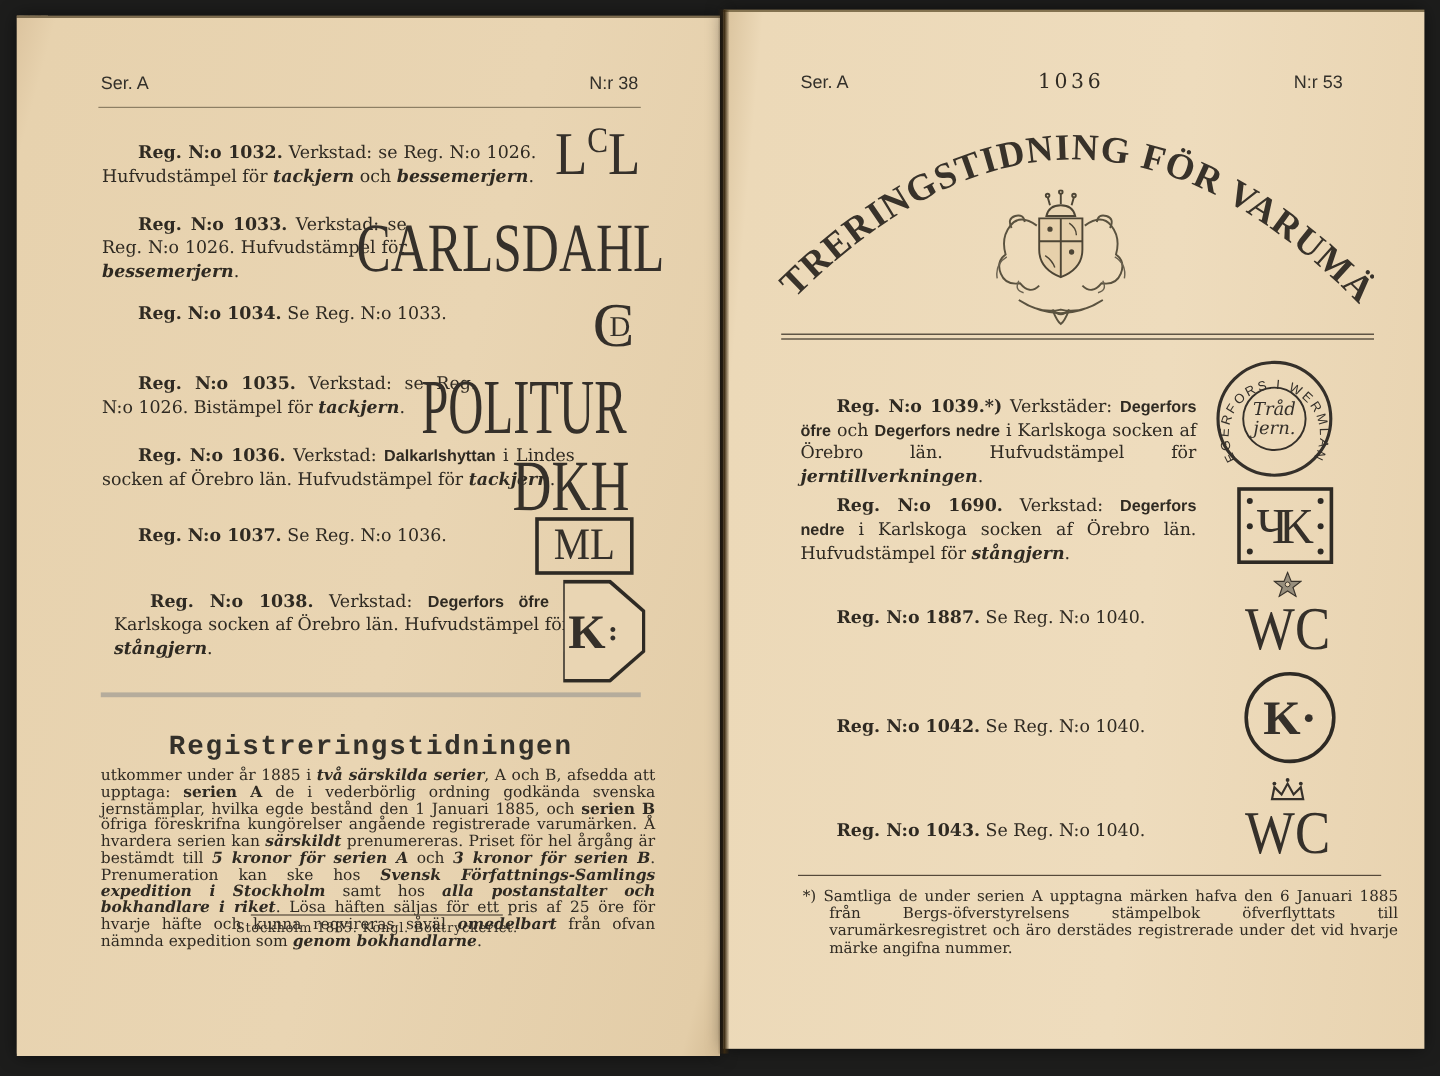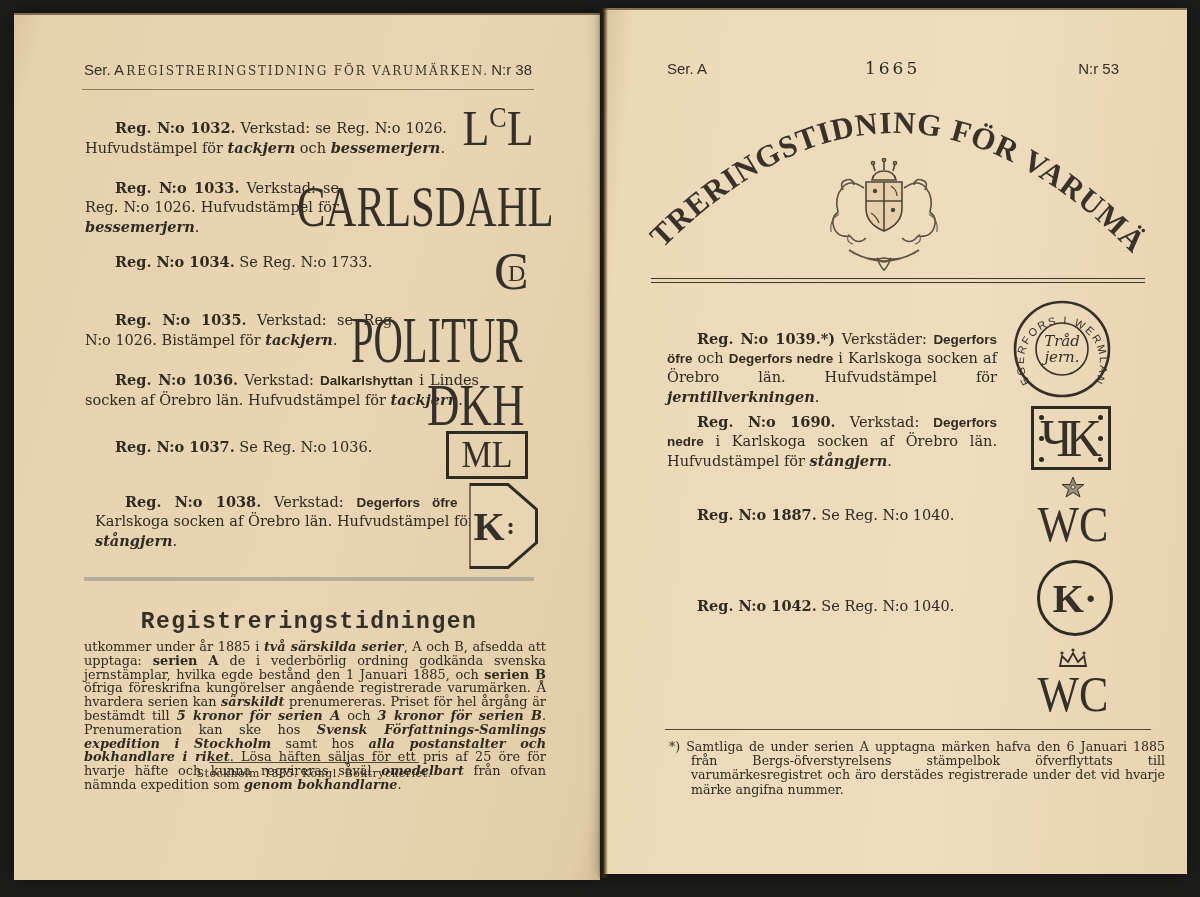--- a/index.html
+++ b/index.html
@@ -45,28 +45,27 @@
 </head>
 <body>
 
 <div class="book">
   <div class="edge-stack"></div>
 
   <div class="page page-left">
 
     <div class="hdr" style="top:46px;padding:0 68px 0 70px;justify-content:space-between;">
       <span class="sans">Ser. A</span>
-      <span class="lp-title">REGISTRERINGSTIDNING FÖR VARUMÄRKEN.</span>
       <span class="sans">N:r 38</span>
     </div>
     <div class="rule" style="left:68px;top:74px;width:452px;background:#8d7f64;"></div>
 
     <div class="entry" style="left:71px;top:103px;width:362px;"><span class="seg-b">Reg. N:o 1032.</span><span class="seg-n">  Verkstad: se Reg. N:o 1026. Hufvudstämpel för </span><span class="seg-i">tackjern</span><span class="seg-n"> och </span><span class="seg-i">bessemerjern</span><span class="seg-n">.</span></div>
     <div class="entry" style="left:71px;top:163px;width:254px;"><span class="seg-b">Reg. N:o 1033.</span><span class="seg-n">  Verkstad: se Reg. N:o 1026.  Hufvudstämpel för </span><span class="seg-i">bessemerjern</span><span class="seg-n">.</span></div>
-    <div class="entry" style="left:71px;top:237px;width:340px;"><span class="seg-b">Reg. N:o 1034.</span><span class="seg-n">  Se Reg. N:o 1733.</span></div>
+    <div class="entry" style="left:71px;top:237px;width:340px;"><span class="seg-b">Reg. N:o 1034.</span><span class="seg-n">  Se Reg. N:o 1033.</span></div>
     <div class="entry" style="left:71px;top:295px;width:312px;"><span class="seg-b">Reg. N:o 1035.</span><span class="seg-n">  Verkstad: se Reg. N:o 1026.  Bistämpel för </span><span class="seg-i">tackjern</span><span class="seg-n">.</span></div>
     <div class="entry" style="left:71px;top:355px;width:394px;"><span class="seg-b">Reg. N:o 1036.</span><span class="seg-n">  Verkstad: </span><span class="seg-bs">Dalkarlshyttan</span><span class="seg-n"> i Lindes socken af Örebro län.  Hufvudstämpel för </span><span class="seg-i">tackjern</span><span class="seg-n">.</span></div>
     <div class="entry" style="left:71px;top:422px;width:340px;"><span class="seg-b">Reg. N:o 1037.</span><span class="seg-n">  Se Reg. N:o 1036.</span></div>
     <div class="entry" style="left:81px;top:477px;width:380px;"><span class="seg-b">Reg. N:o 1038.</span><span class="seg-n">  Verkstad: </span><span class="seg-bs">Degerfors öfre</span><span class="seg-n"> i Karlskoga socken af Örebro län.  Hufvudstämpel för </span><span class="seg-i">stångjern</span><span class="seg-n">.</span></div>
 
     <div class="mark dserif" style="left:428px;top:84px;width:112px;text-align:center;font-size:44px;transform:scaleY(1.15);transform-origin:0 0;">
       <span>L</span><span style="font-size:26px;vertical-align:16px;">C</span><span>L</span>
     </div>
     <div class="mark dserif" style="left:283px;top:158px;font-size:46px;letter-spacing:0;transform:scale(.93,1.25);transform-origin:0 0;">CARLSDAHL</div>
     <div class="mark dserif" style="left:472px;top:228px;width:60px;height:62px;">
@@ -90,21 +89,21 @@
     <div class="notice-head" style="position:absolute;left:70px;top:594px;width:450px;text-align:center;font-family:Liberation Mono, monospace;">Registreringstidningen</div>
     <div class="notice-par" style="position:absolute;left:70px;top:625px;width:462px;"><span class="seg-n">utkommer under år 1885 i </span><span class="seg-i">två särskilda serier</span><span class="seg-n">, A och B, afsedda att upptaga: </span><span class="seg-b">serien A</span><span class="seg-n"> de i vederbörlig ordning godkända svenska jernstämplar, hvilka egde bestånd den 1 Januari 1885, och </span><span class="seg-b">serien B</span><span class="seg-n"> öfriga föreskrifna kungörelser angående registrerade varumärken.  Å hvardera serien kan </span><span class="seg-i">särskildt</span><span class="seg-n"> prenumereras.  Priset för hel årgång är bestämdt till </span><span class="seg-i">5 kronor för serien A</span><span class="seg-n"> och </span><span class="seg-i">3 kronor för serien B</span><span class="seg-n">.  Prenumeration kan ske hos </span><span class="seg-i">Svensk Författnings-Samlings expedition i Stockholm</span><span class="seg-n"> samt hos </span><span class="seg-i">alla postanstalter och bokhandlare i riket</span><span class="seg-n">.  Lösa häften säljas för ett pris af 25 öre för hvarje häfte och kunna reqvireras såväl </span><span class="seg-i">omedelbart</span><span class="seg-n"> från ofvan nämnda expedition som </span><span class="seg-i">genom bokhandlarne</span><span class="seg-n">.</span></div>
     <div class="rule" style="left:195px;top:747px;width:210px;background:#55493a;"></div>
     <div class="imprint" style="position:absolute;left:70px;top:752px;width:460px;text-align:center;">Stockholm 1885.  Kongl. Boktryckeriet.</div>
   </div>
 
   <div class="page page-right">
 
     <div class="hdr" style="top:48px;padding:0 68px 0 64px;justify-content:space-between;">
       <span class="sans">Ser. A</span>
-      <span style="font-size:17px;letter-spacing:3px;">1665</span>
+      <span style="font-size:17px;letter-spacing:3px;">1036</span>
       <span class="sans">N:r 53</span>
     </div>
 
     <svg style="position:absolute;left:42px;top:70px;" width="500" height="180" viewBox="0 0 500 180">
       <defs>
           <path id="arcPath" d="M 18,168 Q 250,-62 482,168" fill="none"></path>
         </defs>
       <text font-family="Liberation Serif,serif" font-weight="bold" font-size="31" fill="#38322a" letter-spacing="1">
         <textPath href="#arcPath" startOffset="50%" text-anchor="middle">REGISTRERINGSTIDNING FÖR VARUMÄRKEN</textPath>
       </text>
@@ -135,35 +134,36 @@
       </g>
     </svg>
 
     <div style="position:absolute;left:48px;top:268px;width:494px;border-top:1.5px solid #3c352a;"></div>
     <div style="position:absolute;left:48px;top:272px;width:494px;border-top:1px solid #3c352a;"></div>
 
     <div class="entry" style="left:64px;top:319px;width:330px;"><span class="seg-b">Reg. N:o 1039.*)</span><span class="seg-n">  Verkstäder: </span><span class="seg-bs">Degerfors öfre</span><span class="seg-n"> och </span><span class="seg-bs">Degerfors nedre</span><span class="seg-n"> i Karlskoga socken af Örebro län.  Hufvudstämpel för </span><span class="seg-i">jerntillverkningen</span><span class="seg-n">.</span></div>
     <div class="entry" style="left:64px;top:402px;width:330px;"><span class="seg-b">Reg. N:o 1690.</span><span class="seg-n">  Verkstad: </span><span class="seg-bs">Degerfors nedre</span><span class="seg-n"> i Karlskoga socken af Örebro län.  Hufvudstämpel för </span><span class="seg-i">stångjern</span><span class="seg-n">.</span></div>
     <div class="entry" style="left:64px;top:495px;width:330px;"><span class="seg-b">Reg. N:o 1887.</span><span class="seg-n">  Se Reg. N:o 1040.</span></div>
     <div class="entry" style="left:64px;top:586px;width:330px;"><span class="seg-b">Reg. N:o 1042.</span><span class="seg-n">  Se Reg. N:o 1040.</span></div>
+    <div class="entry" style="left:64px;top:673px;width:330px;"><span class="seg-b">Reg. N:o 1043.</span><span class="seg-n">  Se Reg. N:o 1040.</span></div>
 
     <svg style="position:absolute;left:408px;top:288px;" width="102" height="102" viewBox="0 0 102 102">
       <circle cx="51" cy="51" r="47" fill="none" stroke="#35302a" stroke-width="2.6"></circle>
       <circle cx="51" cy="51" r="26" fill="none" stroke="#35302a" stroke-width="1.6"></circle>
       <defs>
           <path id="ringPath" d="M 17,81 A 38,38 0 1 1 85,81" fill="none"></path>
         </defs>
       <text font-family="Liberation Sans,sans-serif" font-size="11" letter-spacing="2" fill="#35302a">
         <textPath href="#ringPath" startOffset="50%" text-anchor="middle">DEGERFORS I WERMLAND</textPath>
       </text>
       <text x="51" y="48" text-anchor="middle" font-family="DejaVu Serif,serif" font-style="italic" font-size="15" fill="#35302a">Tråd</text>
       <text x="51" y="64" text-anchor="middle" font-family="DejaVu Serif,serif" font-style="italic" font-size="15" fill="#35302a">jern.</text>
     </svg>
 
-    <div class="mark box-mark dserif" style="left:428px;top:396px;width:74px;height:58px;font-size:50px;border-width:3.5px;">
+    <div class="mark box-mark dserif" style="left:428px;top:396px;width:74px;height:58px;font-size:40px;border-width:3.5px;">
       <span style="letter-spacing:-7px;transform:scaleY(1.05);padding-right:7px;">ЧK</span>
       <i class="dot" style="left:5px;top:6px;"></i>
         <i class="dot" style="left:5px;top:27px;"></i>
         <i class="dot" style="left:5px;top:48px;"></i>
       <i class="dot" style="right:5px;top:6px;"></i>
         <i class="dot" style="right:5px;top:27px;"></i>
         <i class="dot" style="right:5px;top:48px;"></i>
     </div>
 
     <div class="mark" style="left:434px;top:466px;width:72px;text-align:center;">

